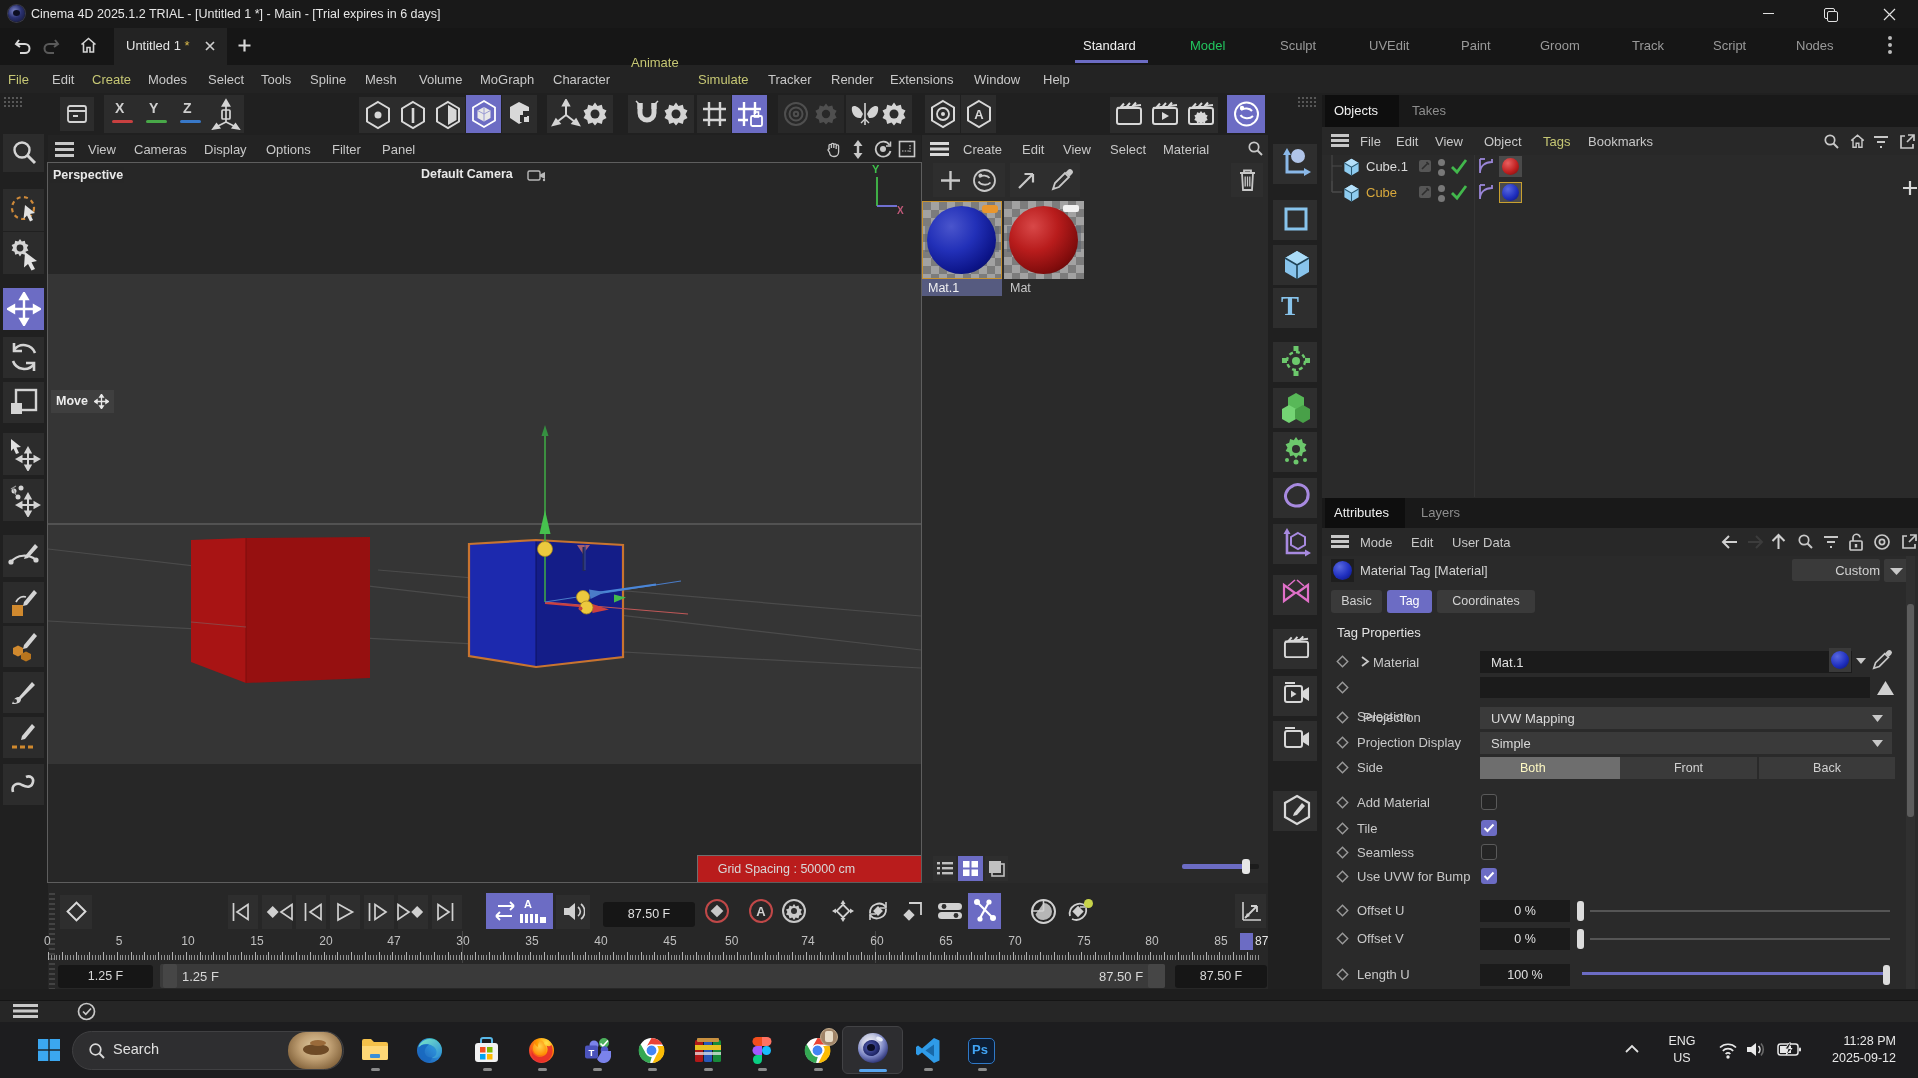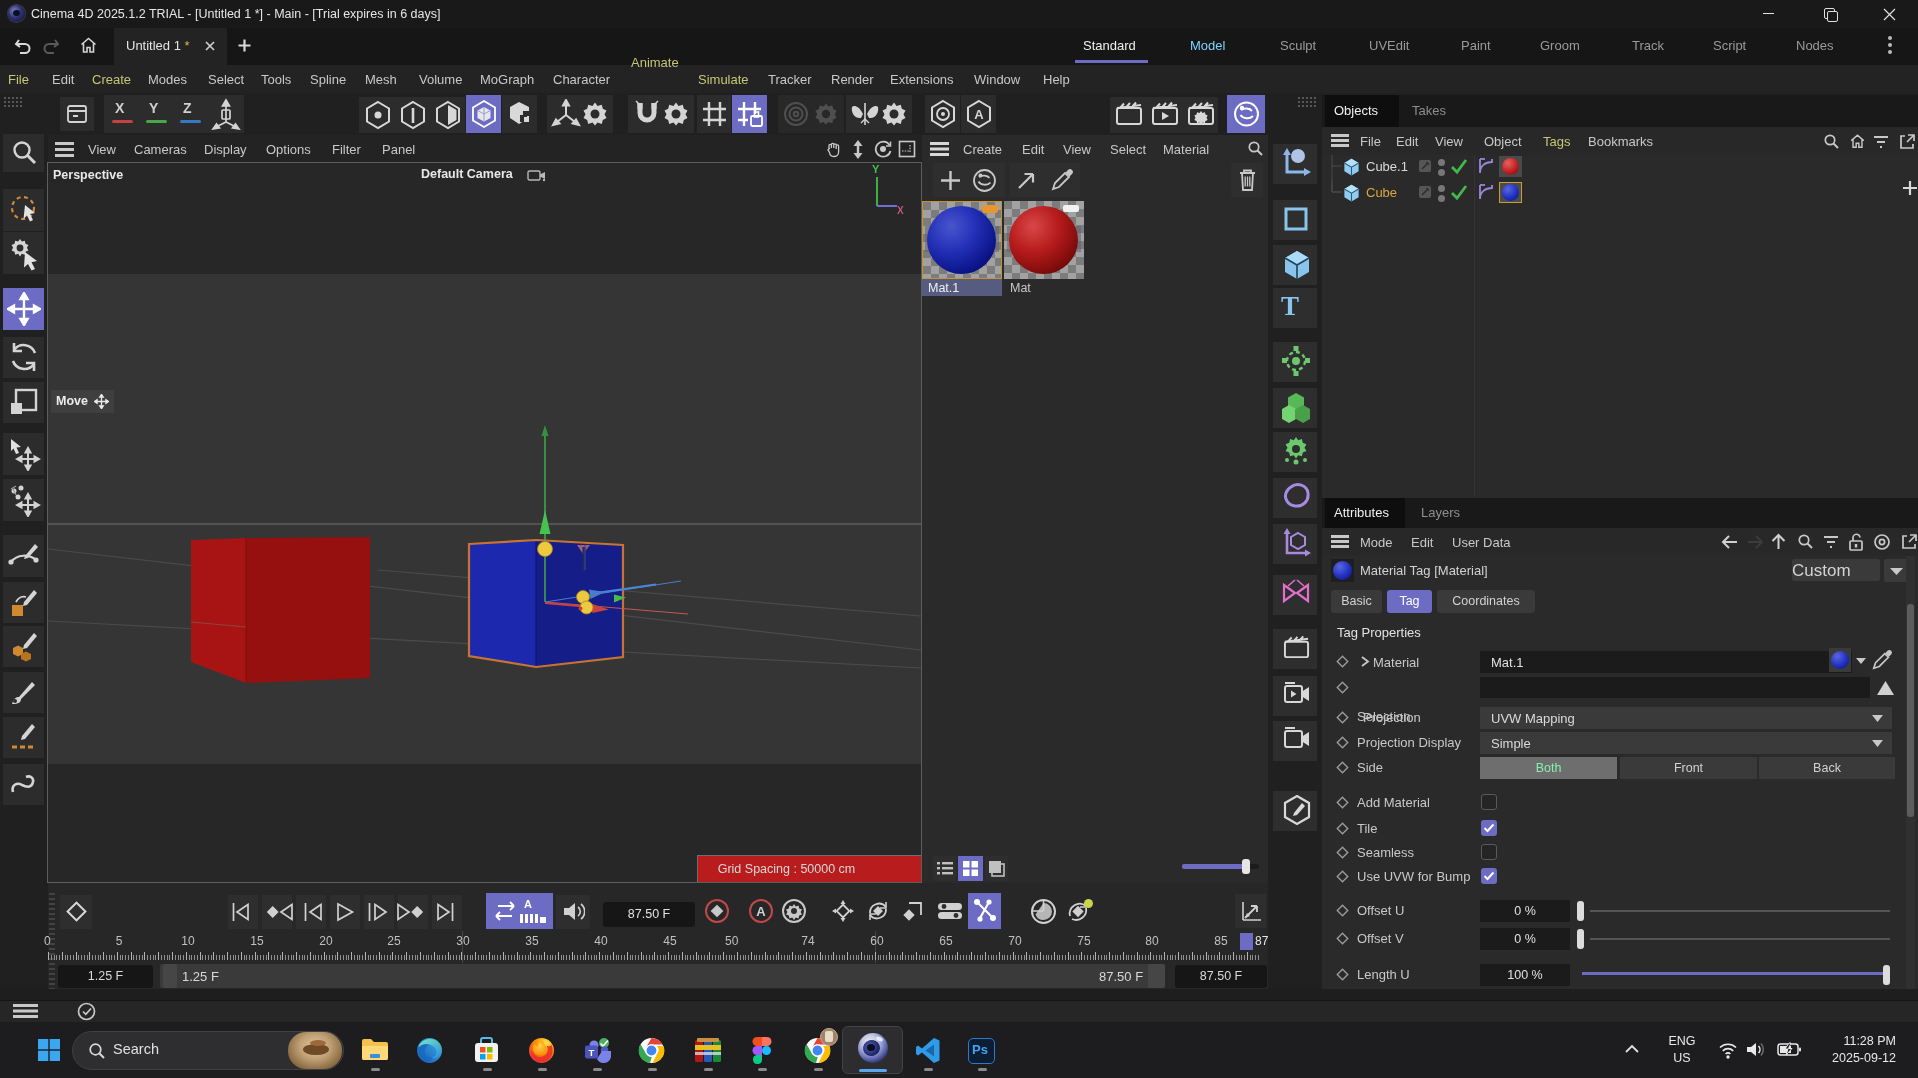--- a/index.html
+++ b/index.html
@@ -38,21 +38,21 @@
 <div class="abs" style="left:114px;top:28px;width:113px;height:37px;background:#232323;"></div>
 <div class="abs txt" style="left:126px;top:38px;color:#e4e4e4;">Untitled 1 <span style="color:#d8b84a;">*</span></div>
 <svg class="abs" style="left:204px;top:40px;" width="12" height="12" viewBox="0 0 12 12">
       <path d="M2 2 L10 10 M10 2 L2 10" stroke="#cfcfcf" stroke-width="1.7"></path>
     </svg>
 <svg class="abs" style="left:237px;top:38px;" width="15" height="15" viewBox="0 0 15 15">
       <path d="M7.5 1.5 V13.5 M1.5 7.5 H13.5" stroke="#d8d8d8" stroke-width="2.2"></path>
     </svg>
 <div class="abs txt" style="left:1083px;top:38px;color:#f0f0f0;">Standard</div>
 <div class="abs" style="left:1075px;top:60px;width:73px;height:3px;background:#6c6cc4;"></div>
-<div class="abs txt" style="left:1190px;top:38px;color:#7dd3fc;">Model</div>
+<div class="abs txt" style="left:1190px;top:38px;color:#22c55e;">Model</div>
 <div class="abs txt" style="left:1280px;top:38px;color:#9a9a9a;">Sculpt</div>
 <div class="abs txt" style="left:1369px;top:38px;color:#9a9a9a;">UVEdit</div>
 <div class="abs txt" style="left:1461px;top:38px;color:#9a9a9a;">Paint</div>
 <div class="abs txt" style="left:1540px;top:38px;color:#9a9a9a;">Groom</div>
 <div class="abs txt" style="left:1632px;top:38px;color:#9a9a9a;">Track</div>
 <div class="abs txt" style="left:1713px;top:38px;color:#9a9a9a;">Script</div>
 <div class="abs txt" style="left:1796px;top:38px;color:#9a9a9a;">Nodes</div>
 <div class="abs" style="left:1888px;top:36px;width:4px;height:4px;border-radius:50%;background:#bbb;box-shadow:0 7px 0 #bbb,0 14px 0 #bbb;"></div>
 
 <div class="abs" style="left:0;top:65px;width:1918px;height:28px;background:#232323;"></div>
@@ -724,21 +724,21 @@
       <circle cx="9" cy="9" r="2.6" fill="none" stroke="#c8c8c8" stroke-width="1.7"></circle>
     </svg>
 <svg class="abs" style="left:1901px;top:533px;" width="17" height="17" viewBox="0 0 17 17">
       <path d="M6 3 H2 V15 H14 V11" fill="none" stroke="#c8c8c8" stroke-width="1.7"></path>
       <path d="M9 2 H15 V8 M15 2 L8 9" fill="none" stroke="#c8c8c8" stroke-width="1.7"></path>
     </svg>
 
 <div class="abs" style="left:1331px;top:559px;width:23px;height:23px;background:#1e1e1e;"></div>
 <div class="abs" style="left:1333px;top:561px;width:19px;height:19px;border-radius:50%;background:radial-gradient(circle at 35% 30%,#5868e0 0%,#2030c0 55%,#081070 100%);"></div>
 <div class="abs txt" style="left:1360px;top:563px;color:#d2d2d2;">Material Tag [Material]</div>
-<div class="abs" style="left:1792px;top:559px;width:88px;height:22px;background:#3a3a3a;border-radius:2px;color:#d2d2d2;font-size:17px;text-align:left;line-height:23px;">Custom</div>
+<div class="abs" style="left:1792px;top:559px;width:88px;height:22px;background:#3a3a3a;border-radius:2px;color:#d2d2d2;font-size:13px;text-align:right;line-height:23px;">Custom</div>
 <div class="abs" style="left:1884px;top:559px;width:25px;height:23px;background:#3a3a3a;border-radius:2px;"></div>
 <svg class="abs" style="left:1890px;top:568px;" width="13" height="7" viewBox="0 0 13 7">
       <path d="M0 0 H13 L6.5 7 Z" fill="#c8c8c8"></path>
     </svg>
 
 <div class="abs" style="left:1331px;top:590px;width:51px;height:23px;background:#3a3a3a;border-radius:3px;color:#d2d2d2;font-size:12.5px;text-align:center;line-height:23px;">Basic</div>
 <div class="abs" style="left:1387px;top:590px;width:45px;height:23px;background:#6c6cc4;border-radius:3px;color:#fff;font-size:12.5px;text-align:center;line-height:23px;">Tag</div>
 <div class="abs" style="left:1437px;top:590px;width:98px;height:23px;background:#3a3a3a;border-radius:3px;color:#d2d2d2;font-size:12.5px;text-align:center;line-height:23px;">Coordinates</div>
 <div class="abs" style="left:1337px;top:625px;color:#e2e2e2;font-size:13px;white-space:nowrap;">Tag Properties</div>
 <svg class="abs" style="left:1336px;top:655px;" width="13" height="13" viewBox="0 0 13 13">
@@ -783,21 +783,21 @@
 <div class="abs txt" style="left:1357px;top:735px;">Projection Display</div>
 <div class="abs" style="left:1480px;top:732px;width:412px;height:22px;background:#3a3a3a;"></div>
 <div class="abs txt" style="left:1491px;top:736px;color:#dadada;">Simple</div>
 <svg class="abs" style="left:1872px;top:740px;" width="11" height="7" viewBox="0 0 11 7">
       <path d="M0 0 H11 L5.5 7 Z" fill="#c8c8c8"></path>
     </svg>
 <svg class="abs" style="left:1336px;top:761px;" width="13" height="13" viewBox="0 0 13 13">
       <rect x="2.8" y="2.8" width="7.4" height="7.4" transform="rotate(45 6.5 6.5)" fill="none" stroke="#9a9a9a" stroke-width="1.4"></rect>
     </svg>
 <div class="abs txt" style="left:1357px;top:760px;">Side</div>
-<div class="abs" style="left:1480px;top:757px;width:137px;height:22px;background:#6e6e6e;color:#86efac;font-size:12.5px;text-align:center;line-height:22px;">Both</div>
+<div class="abs" style="left:1480px;top:757px;width:137px;height:22px;background:#6e6e6e;color:#fef9c3;font-size:12.5px;line-height:22px;padding-left:40px;">Both</div>
 <div class="abs" style="left:1620px;top:757px;width:137px;height:22px;background:#3a3a3a;color:#d2d2d2;font-size:12.5px;text-align:center;line-height:22px;">Front</div>
 <div class="abs" style="left:1759px;top:757px;width:136px;height:22px;background:#3a3a3a;color:#d2d2d2;font-size:12.5px;text-align:center;line-height:22px;">Back</div>
 <svg class="abs" style="left:1336px;top:796px;" width="13" height="13" viewBox="0 0 13 13">
       <rect x="2.8" y="2.8" width="7.4" height="7.4" transform="rotate(45 6.5 6.5)" fill="none" stroke="#9a9a9a" stroke-width="1.4"></rect>
     </svg>
 <div class="abs txt" style="left:1357px;top:795px;">Add Material</div>
 <div class="abs" style="left:1481px;top:794px;width:16px;height:16px;background:#252525;border:1.5px solid #5a5a5a;border-radius:3px;box-sizing:border-box;"></div>
 <svg class="abs" style="left:1336px;top:822px;" width="13" height="13" viewBox="0 0 13 13">
       <rect x="2.8" y="2.8" width="7.4" height="7.4" transform="rotate(45 6.5 6.5)" fill="none" stroke="#9a9a9a" stroke-width="1.4"></rect>
     </svg>
@@ -951,21 +951,21 @@
 
 <div class="abs" style="left:462px;top:931px;width:1px;height:32px;background:#454545;"></div>
 <div class="abs" style="left:875px;top:931px;width:1px;height:32px;background:#454545;"></div>
 <div class="abs" style="left:48px;top:955px;width:1212px;height:5px;background:repeating-linear-gradient(90deg,#909090 0 1px,transparent 1px 2.756px);"></div>
 <div class="abs" style="left:48px;top:952px;width:1212px;height:8px;background:repeating-linear-gradient(90deg,#b2b2b2 0 1px,transparent 1px 13.78px);"></div>
 <div class="abs" style="left:44px;top:934px;color:#c0c0c0;font-size:12px;">0</div>
 <div class="abs" style="left:105px;top:934px;width:28px;text-align:center;color:#c0c0c0;font-size:12px;">5</div>
 <div class="abs" style="left:174px;top:934px;width:28px;text-align:center;color:#c0c0c0;font-size:12px;">10</div>
 <div class="abs" style="left:243px;top:934px;width:28px;text-align:center;color:#c0c0c0;font-size:12px;">15</div>
 <div class="abs" style="left:312px;top:934px;width:28px;text-align:center;color:#c0c0c0;font-size:12px;">20</div>
-<div class="abs" style="left:380px;top:934px;width:28px;text-align:center;color:#c0c0c0;font-size:12px;">25</div>
+<div class="abs" style="left:380px;top:934px;width:28px;text-align:center;color:#c0c0c0;font-size:12px;">47</div>
 <div class="abs" style="left:449px;top:934px;width:28px;text-align:center;color:#c0c0c0;font-size:12px;">30</div>
 <div class="abs" style="left:518px;top:934px;width:28px;text-align:center;color:#c0c0c0;font-size:12px;">35</div>
 <div class="abs" style="left:587px;top:934px;width:28px;text-align:center;color:#c0c0c0;font-size:12px;">40</div>
 <div class="abs" style="left:656px;top:934px;width:28px;text-align:center;color:#c0c0c0;font-size:12px;">45</div>
 <div class="abs" style="left:725px;top:934px;width:28px;text-align:left;color:#c0c0c0;font-size:12px;">50</div>
 <div class="abs" style="left:794px;top:934px;width:28px;text-align:center;color:#c0c0c0;font-size:12px;">74</div>
 <div class="abs" style="left:863px;top:934px;width:28px;text-align:center;color:#c0c0c0;font-size:12px;">60</div>
 <div class="abs" style="left:932px;top:934px;width:28px;text-align:center;color:#c0c0c0;font-size:12px;">65</div>
 <div class="abs" style="left:1001px;top:934px;width:28px;text-align:center;color:#c0c0c0;font-size:12px;">70</div>
 <div class="abs" style="left:1070px;top:934px;width:28px;text-align:center;color:#c0c0c0;font-size:12px;">75</div>

